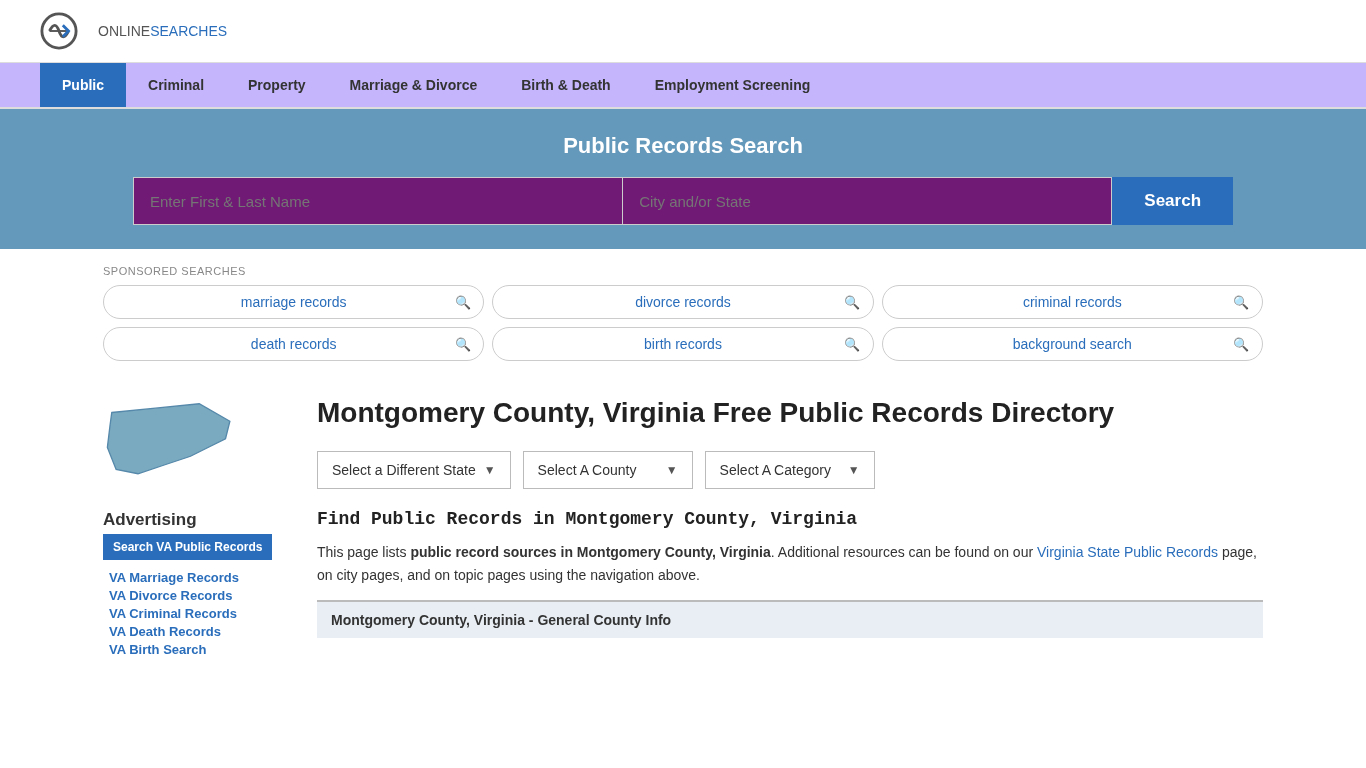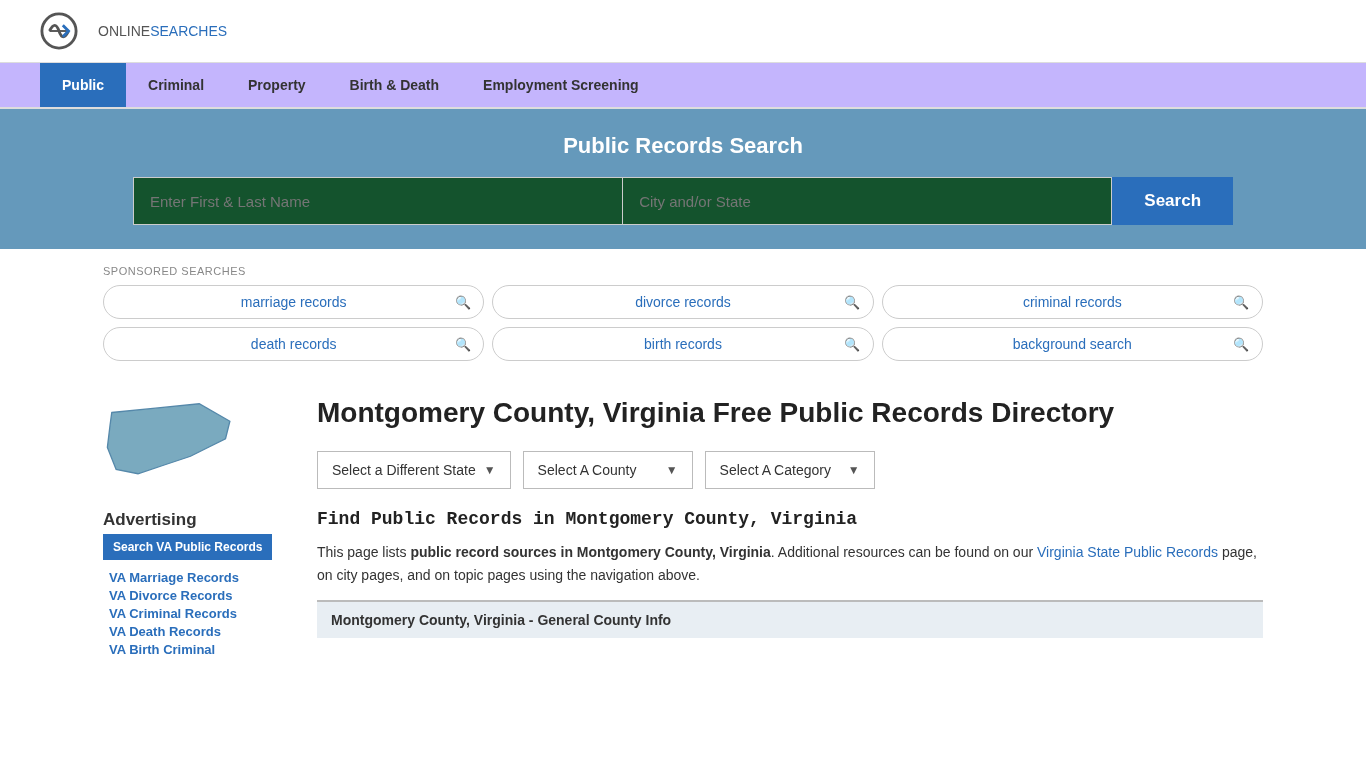--- a/index.html
+++ b/index.html
@@ -69,21 +69,21 @@
       gap: 0;
       max-width: 1100px;
       margin: 0 auto;
     }
     .search-input {
       flex: 1;
       padding: 14px 16px;
       font-size: 15px;
       border: 1px solid #ccc;
       outline: none;
-      background: #14532d;
+      background: #701a75;
       color: #aaa;
     }
     .search-input:first-child {
       border-right: none;
     }
     .search-btn {
       background: #2a6ebb;
       color: #fff;
       border: none;
       padding: 14px 32px;
@@ -267,20 +267,21 @@
       <div>
         <span class="logo-online">ONLINE</span><span class="logo-searches">SEARCHES</span>
       </div>
     </div>
   </div>
 
   <nav class="nav">
     <a class="nav-item active">Public</a>
     <a class="nav-item">Criminal</a>
     <a class="nav-item">Property</a>
+    <a class="nav-item">Marriage &amp; Divorce</a>
     <a class="nav-item">Birth &amp; Death</a>
     <a class="nav-item">Employment Screening</a>
   </nav>
 
   <div class="full-width-banner">
     <div class="inner">
       <div class="search-banner" style="background:transparent; padding: 24px 0;">
         <div class="search-banner-title">Public Records Search</div>
         <div class="search-form">
           <input class="search-input" type="text" placeholder="Enter First &amp; Last Name" style="">
@@ -333,21 +334,21 @@
           </svg>
 
           <div class="advertising-label">Advertising</div>
           <div class="search-va-btn">Search VA Public Records</div>
 
           <div class="sidebar-links">
             <a class="sidebar-link">VA Marriage Records</a>
             <a class="sidebar-link">VA Divorce Records</a>
             <a class="sidebar-link">VA Criminal Records</a>
             <a class="sidebar-link">VA Death Records</a>
-            <a class="sidebar-link">VA Birth Criminal</a>
+            <a class="sidebar-link">VA Birth Search</a>
           </div>
         </div>
 
         <div class="main-right">
           <h1 class="page-title">Montgomery County, Virginia Free Public Records Directory</h1>
 
           <div class="dropdowns-row">
             <div class="dropdown-select">
               <span>Select a Different State</span>
               <span class="chevron">▼</span>

